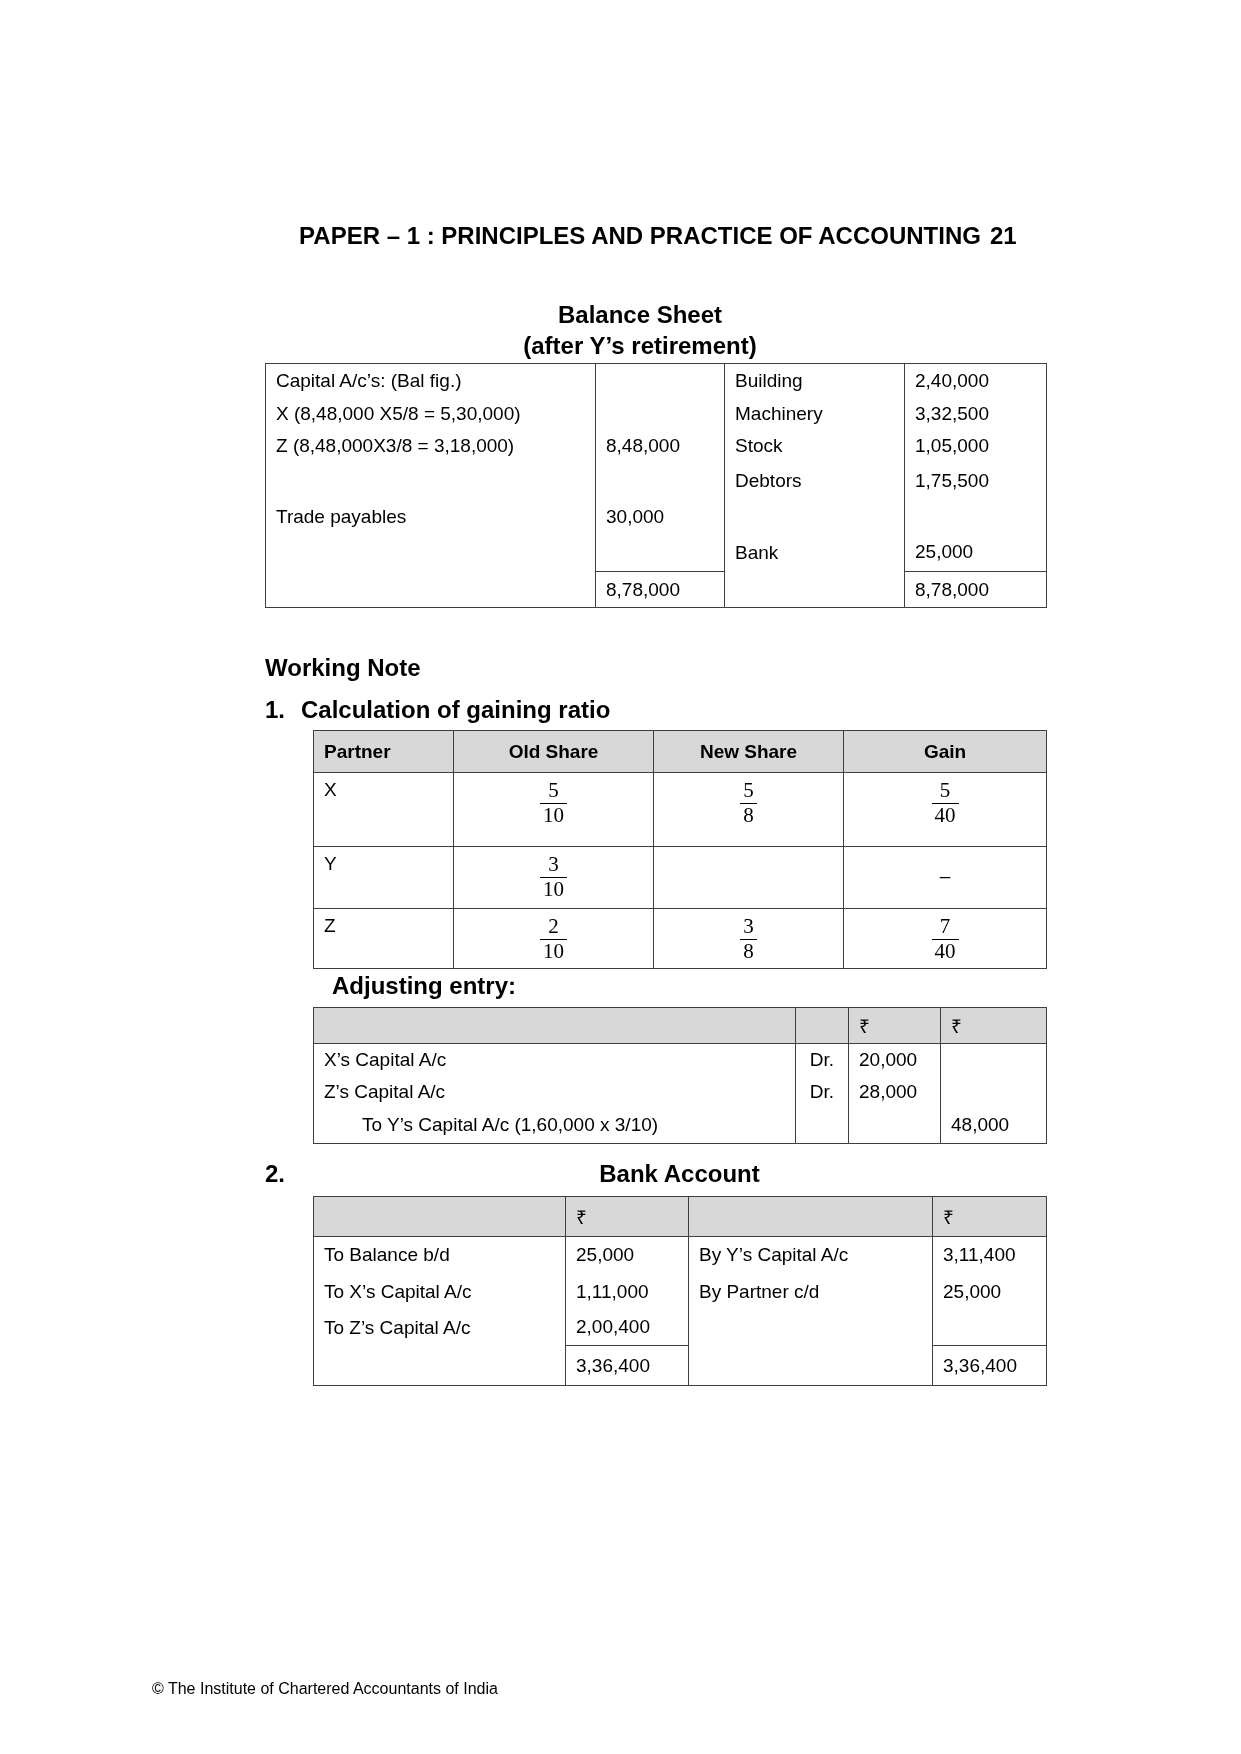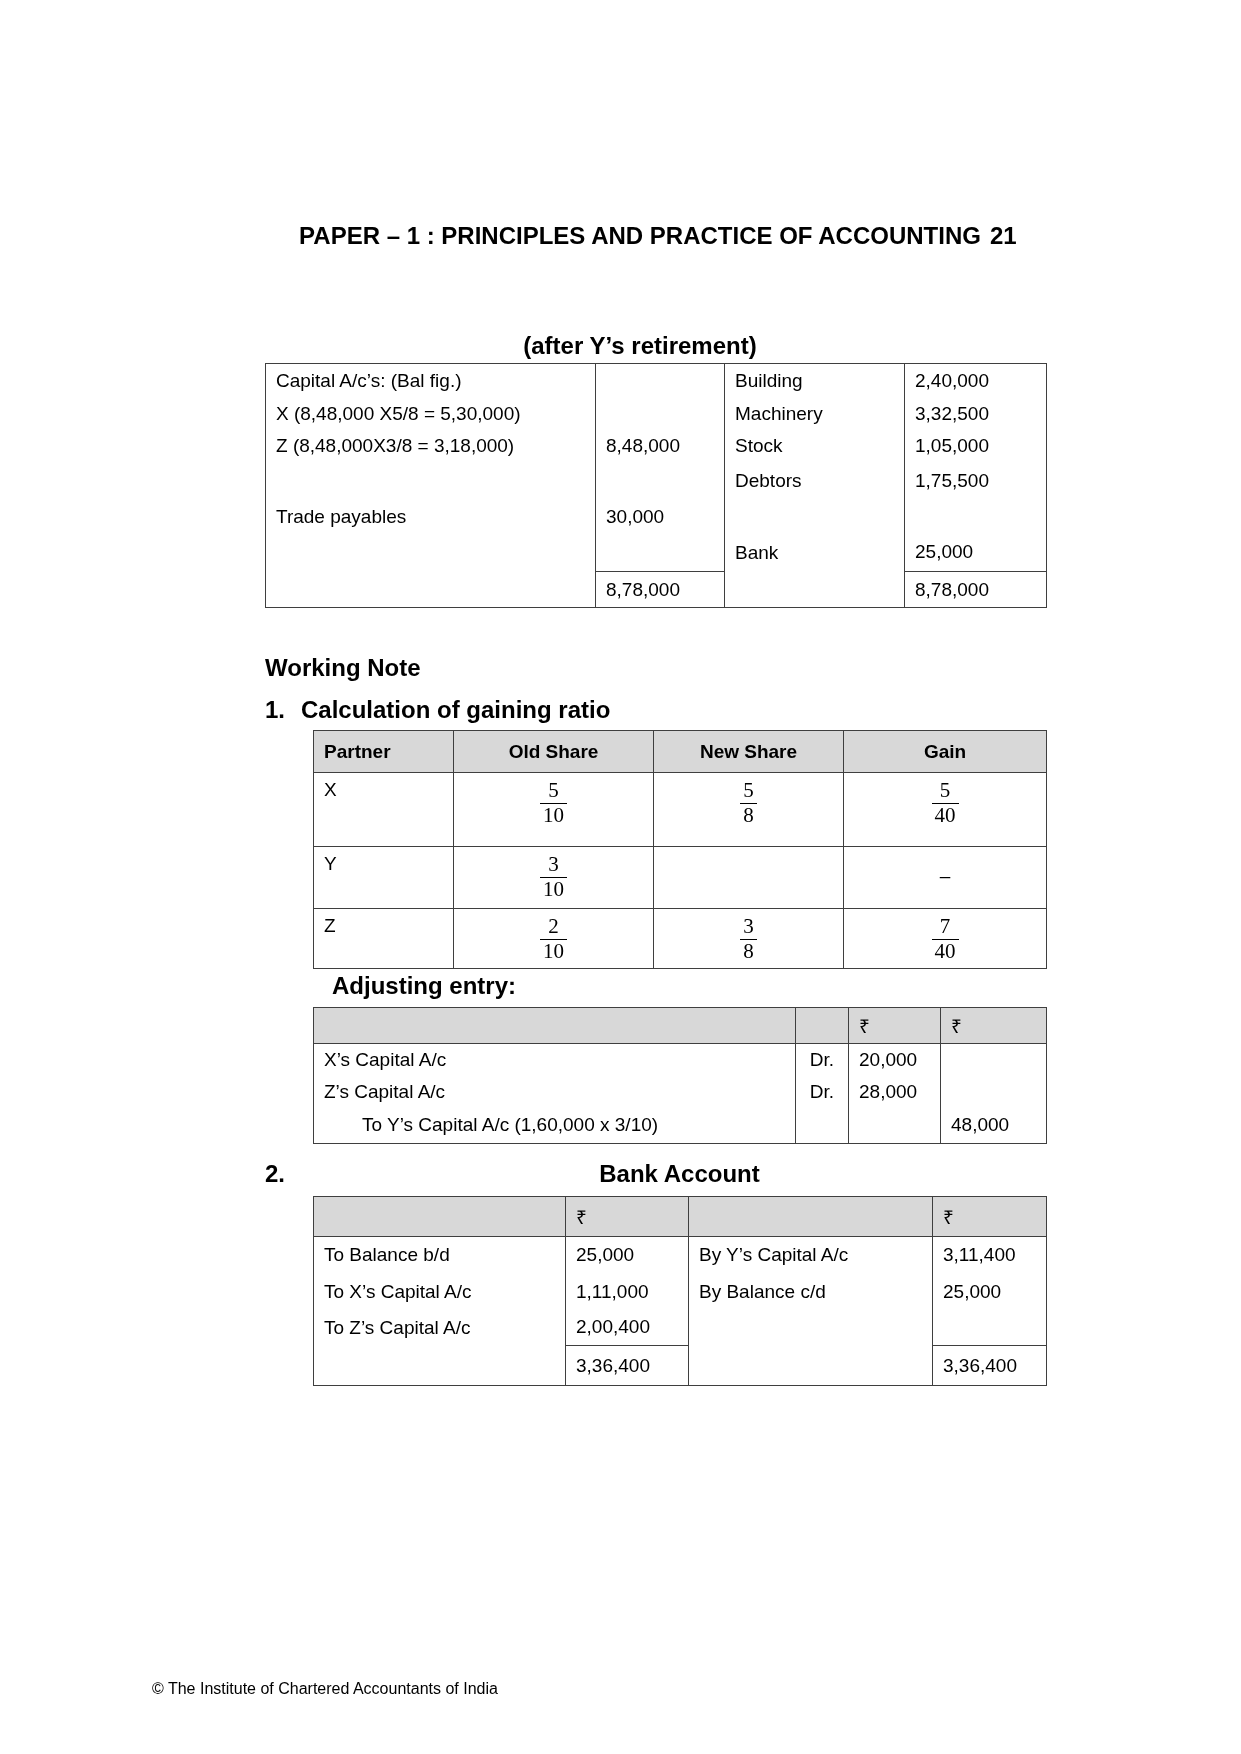--- a/index.html
+++ b/index.html
@@ -26,20 +26,21 @@
   .dash-cell{padding-top:18px !important}
 </style>
 </head>
 <body>
 
 <div class="page">
 
   <div class="abs fs20 b c" style="left:235px;top:222px;width:810px">PAPER – 1 : PRINCIPLES AND PRACTICE OF ACCOUNTING</div>
   <div class="abs fs20 b r" style="left:990px;top:222px;width:60px">21</div>
 
+  <div class="abs fs20 b c" style="left:235px;top:301px;width:810px">Balance Sheet</div>
   <div class="abs fs20 b c" style="left:235px;top:332px;width:810px">(after Y’s retirement)</div>
 
   <table class="abs doc-table" style="left:265px;top:363px;width:781px">
     <colgroup>
         <col style="width:330px">
         <col style="width:129px">
         <col style="width:180px">
         <col style="width:142px">
       </colgroup>
     <tbody>
@@ -222,21 +223,21 @@
     </tr>
     <tr style="height:37px">
       <td>To Balance b/d</td>
       <td class="r">25,000</td>
       <td>By Y’s Capital A/c</td>
       <td class="r">3,11,400</td>
     </tr>
     <tr style="height:36px">
       <td>To X’s Capital A/c</td>
       <td class="r">1,11,000</td>
-      <td>By Balance c/d</td>
+      <td>By Partner c/d</td>
       <td class="r">25,000</td>
     </tr>
     <tr style="height:36px">
       <td>To Z’s Capital A/c</td>
       <td class="r">2,00,400</td>
       <td></td>
       <td class="r"></td>
     </tr>
     <tr style="height:40px">
       <td></td>

